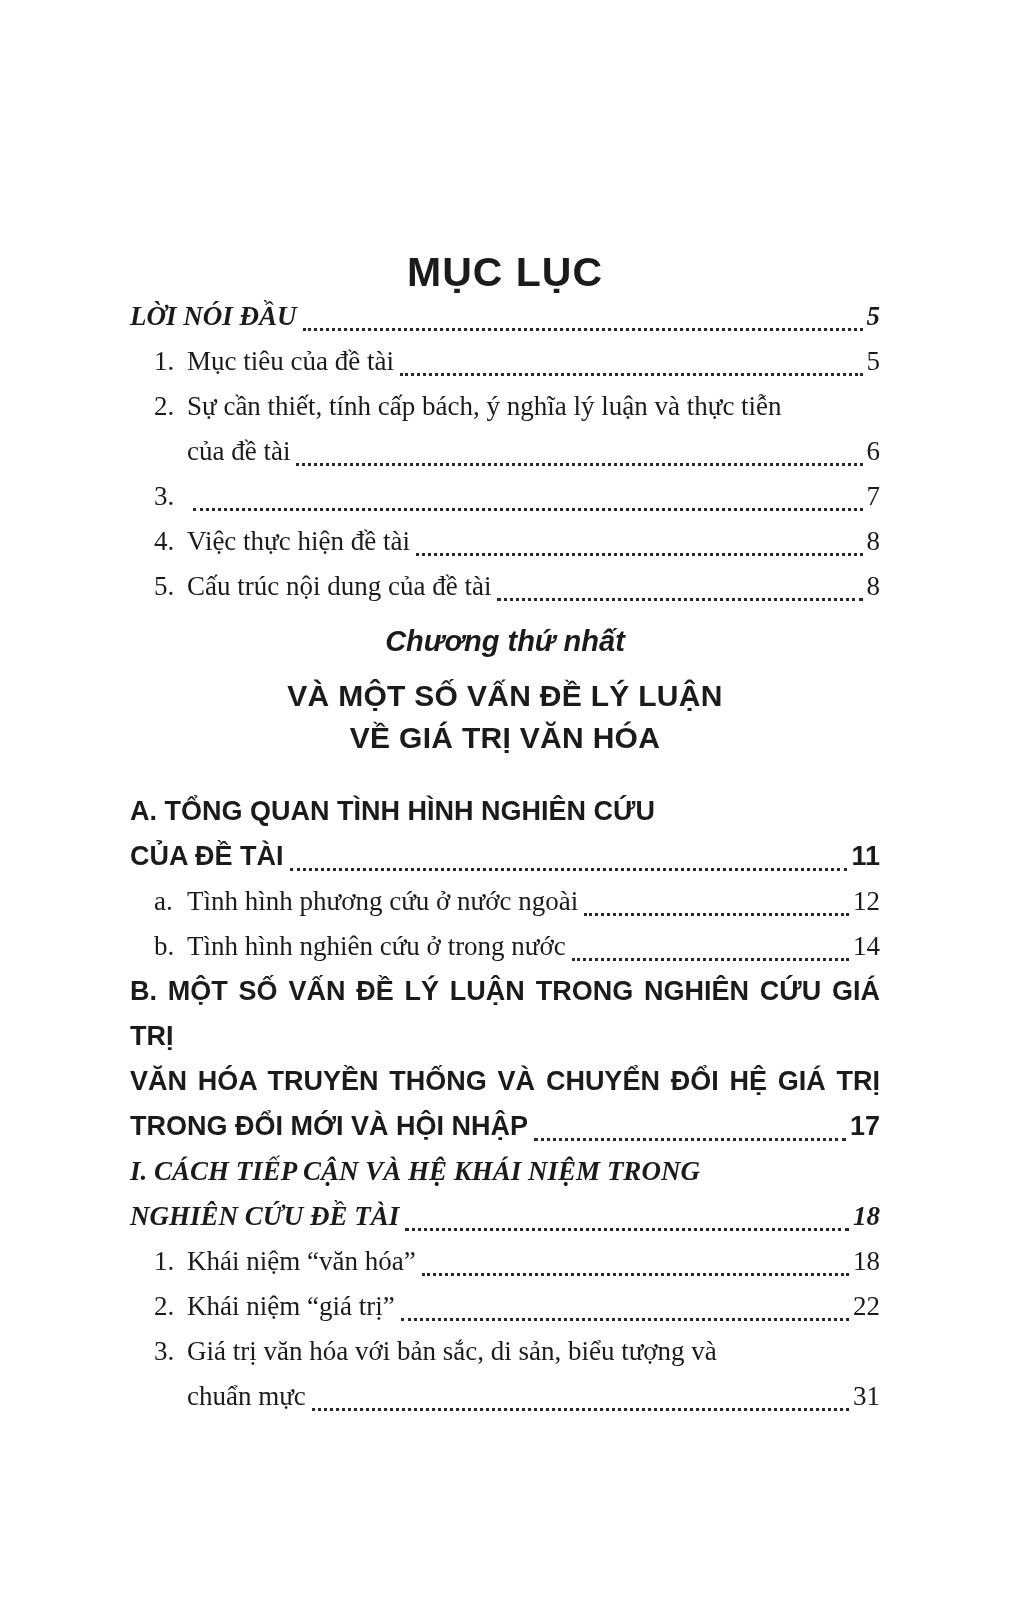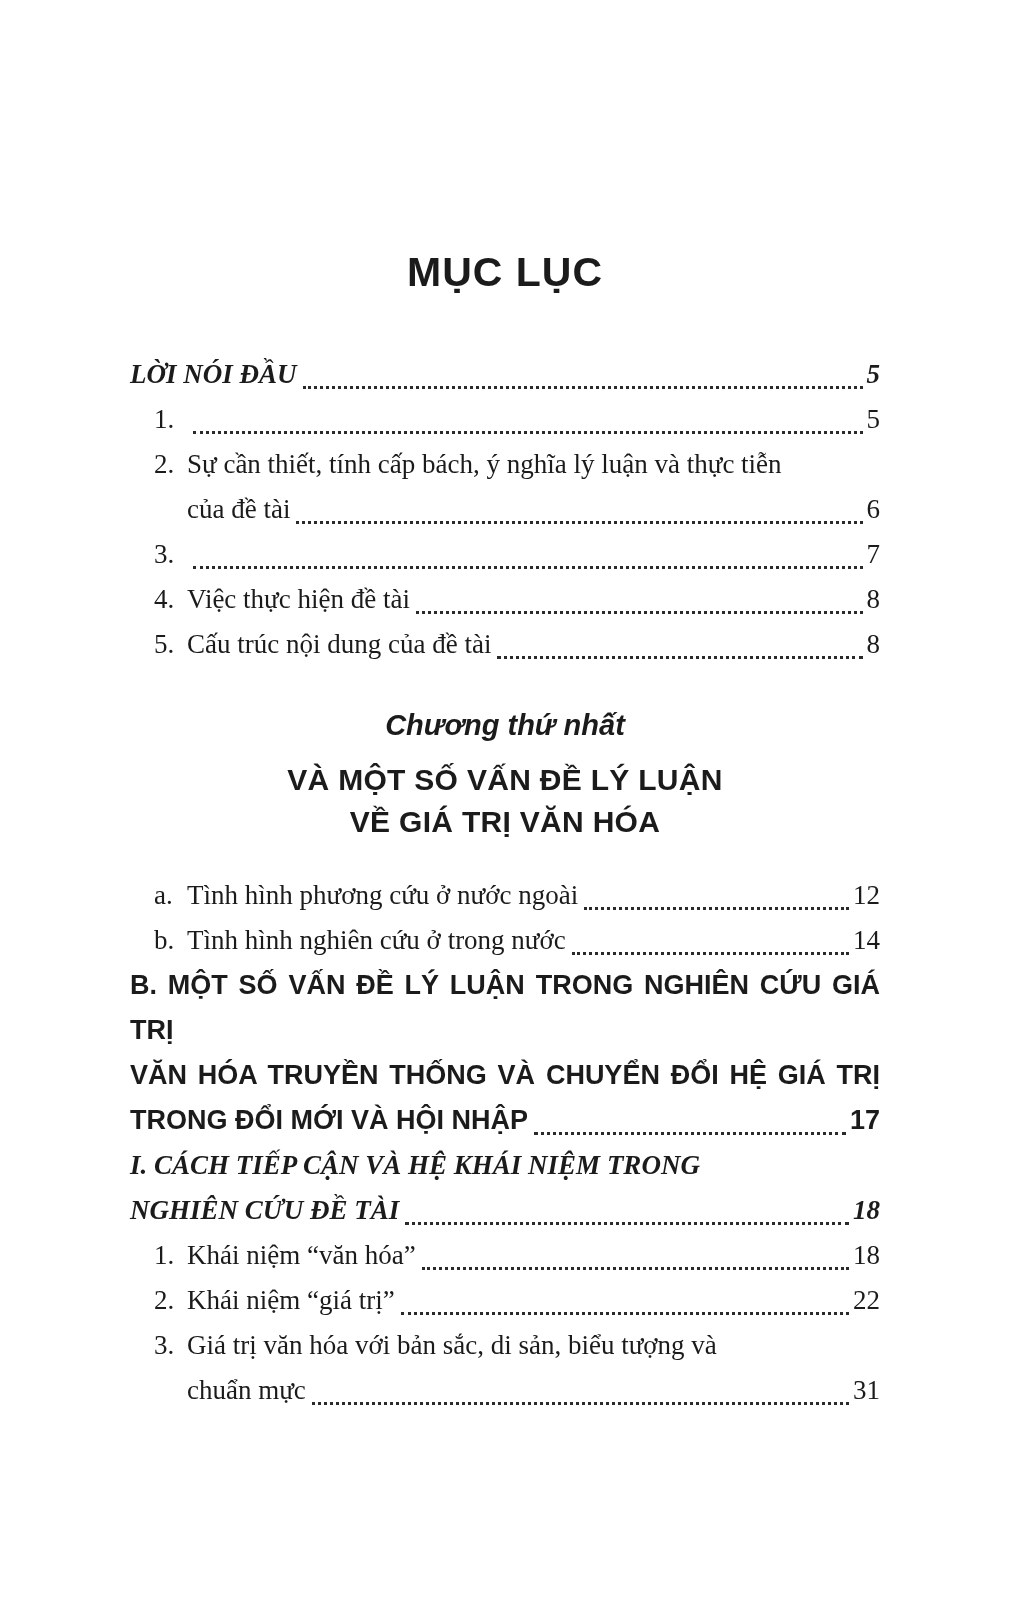--- a/index.html
+++ b/index.html
@@ -15,21 +15,20 @@
   .page {
     padding: 250px 144px 0 130px; 
   }
   .page-title {
     text-align: center;
     font-family: "Liberation Sans", "DejaVu Sans", sans-serif;
     font-weight: 700;
     font-size: 41px;
     letter-spacing: 1px;
     line-height: 44px;
-    margin-bottom: 58px;
   }
   
   .entry {
     font-size: 27px;
     line-height: 45px;
   }
   .entry.indent { padding-left: 24px; }
   .row { display: flex; }
   .marker { width: 33px; flex: 0 0 auto; }
   .content { flex: 1 1 auto; min-width: 0; }
@@ -55,21 +54,21 @@
     font-weight: 700;
     font-size: 27px;
   }
   .justify .plainline {
     text-align: justify;
     text-align-last: justify;
   }
   
   .chapter-heading {
     text-align: center;
-    margin: 40px 0 30px 0;
+    margin: 14px 0 30px 0;
   }
   .kicker {
     font-family: "Liberation Sans", "DejaVu Sans", sans-serif;
     font-weight: 700;
     font-style: italic;
     font-size: 29px;
     line-height: 36px;
     margin-bottom: 16px;
   }
   .chapter-title-line {
@@ -97,20 +96,21 @@
               <span class="pg">5</span>
             </div>
           </div>
         </div>
       </div>
       <div class="entry indent">
         <div class="row">
           <span class="marker">1.</span>
           <div class="content">
             <div class="lastline">
+              <span class="text">Mục tiêu của đề tài</span>
               <span class="leader"></span>
               <span class="pg">5</span>
             </div>
           </div>
         </div>
       </div>
       <div class="entry indent">
         <div class="row">
           <span class="marker">2.</span>
           <div class="content">
@@ -162,20 +162,32 @@
 
   <div class="chapter-heading">
     <div class="kicker">Chương thứ nhất</div>
     <div class="chapter-title">
       <div class="chapter-title-line">VÀ MỘT SỐ VẤN ĐỀ LÝ LUẬN</div>
       <div class="chapter-title-line">VỀ GIÁ TRỊ VĂN HÓA</div>
     </div>
   </div>
 
   <div class="toc-section" id="chapter-entries">
+      <div class="entry sans-bold">
+        <div class="row">
+          <div class="content">
+            <div class="plainline">A. TỔNG QUAN TÌNH HÌNH NGHIÊN CỨU</div>
+            <div class="lastline">
+              <span class="text">CỦA ĐỀ TÀI</span>
+              <span class="leader"></span>
+              <span class="pg">11</span>
+            </div>
+          </div>
+        </div>
+      </div>
       <div class="entry indent">
         <div class="row">
           <span class="marker">a.</span>
           <div class="content">
             <div class="lastline">
               <span class="text">Tình hình phương cứu ở nước ngoài</span>
               <span class="leader"></span>
               <span class="pg">12</span>
             </div>
           </div>

